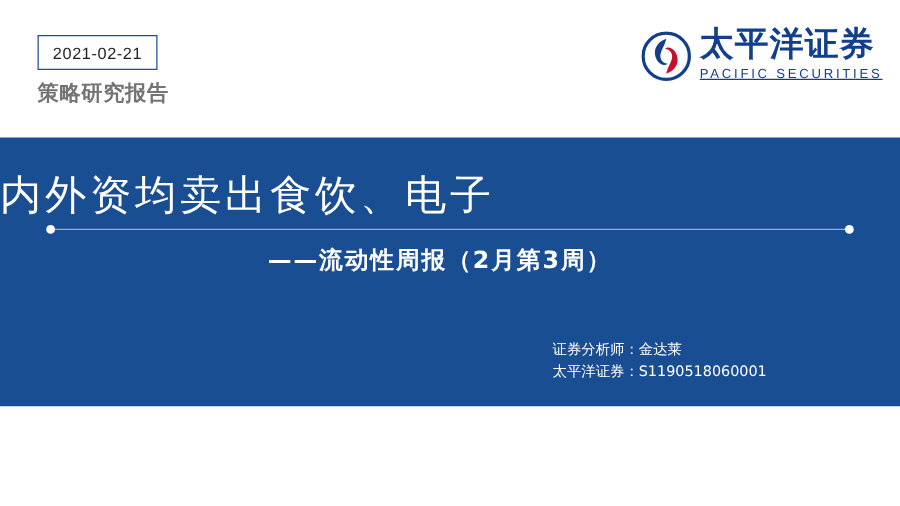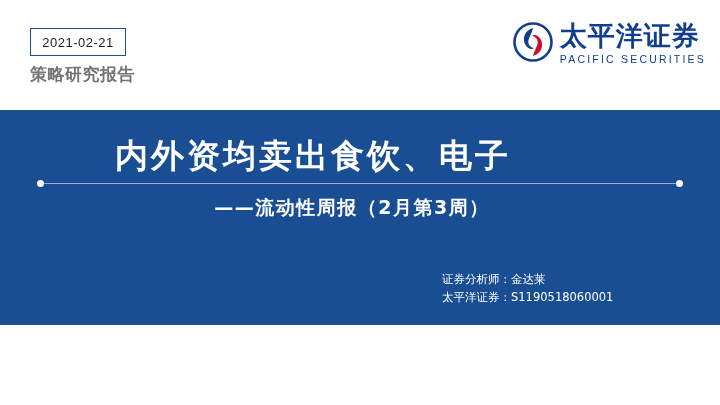--- a/index.html
+++ b/index.html
@@ -41,21 +41,21 @@
     color: #737373;
     letter-spacing: 0.5px;
   }
 
   
   #logo-wrap {
     position: absolute;
     right: 14px;
     top: 22px;
     display: flex;
-    align-items: flex-start;
+    align-items: flex-end;
   }
   #logo-mark {
     width: 40px;
     height: 40px;
     position: relative;
     margin-right: 7px;
   }
   #logo-text-block {
     display: flex;
     flex-direction: column;
@@ -68,20 +68,21 @@
     letter-spacing: 1px;
     line-height: 1.05;
     font-family: "DejaVu Sans", sans-serif;
   }
   #logo-en {
     font-size: 10.5px;
     color: #123f8c;
     letter-spacing: 2.2px;
     margin-top: 3px;
     font-family: "Liberation Sans", sans-serif;
+    text-decoration: underline;
   }
 
   
   #banner {
     position: absolute;
     left: 0;
     top: 110px;
     width: 720px;
     height: 215px;
     background: #1a4e93;
@@ -104,24 +105,23 @@
     background: #ffffff;
   }
   #line-dot-left { left: 37px; }
   #line-dot-right { right: 37px; }
 
   #main-title {
     position: absolute;
     top: 24px;
     left: 0;
     width: 626px;
-    text-align: center;
     color: #ffffff;
     font-size: 33px;
-    font-weight: bold;
+    font-weight: normal;
     letter-spacing: 3px;
     font-family: "DejaVu Sans", sans-serif;
   }
   #sub-title {
     position: absolute;
     top: 85px;
     left: 0;
     width: 704px;
     text-align: center;
     color: #ffffff;

